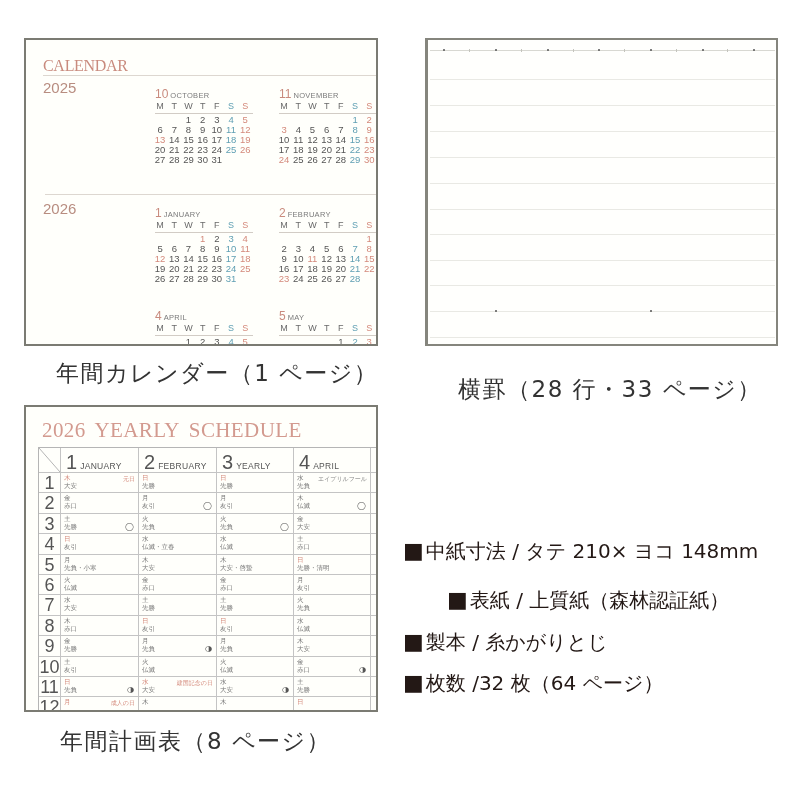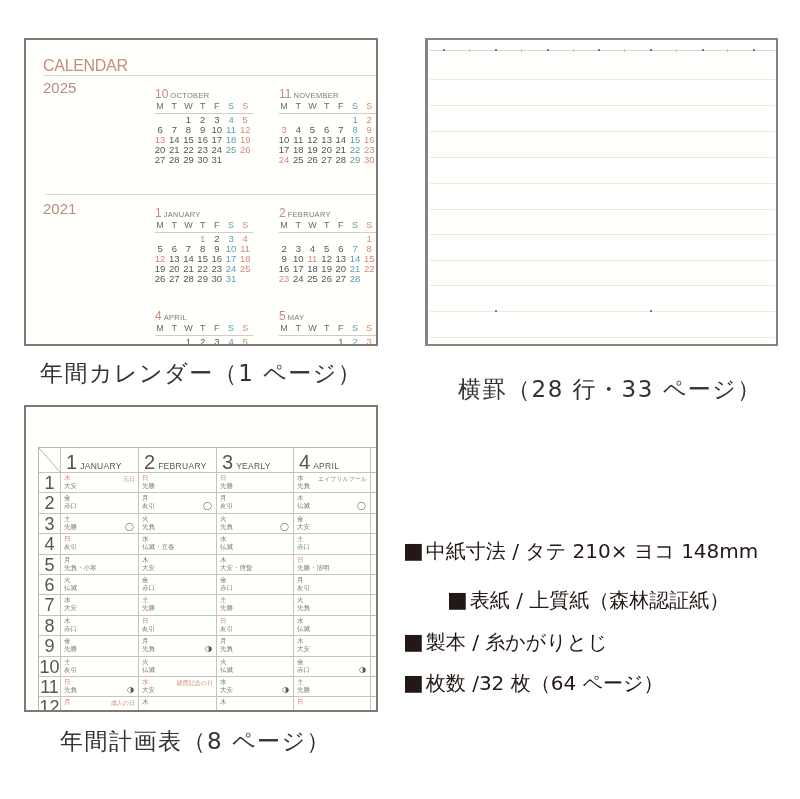--- a/index.html
+++ b/index.html
@@ -3,21 +3,21 @@
 <meta charset="utf-8">
 <style>
 :root{--accent:#c98b7e;--title-rose:#d39a8f;--year:#b88d80;--saturday:#5f9fb3;--sunday:#d4897b;--text:#555555;--spec-text:#231815;--caption:#333333;}
 *{box-sizing:border-box;}
 html,body{margin:0;padding:0;}
 body{width:800px;height:799px;position:relative;overflow:hidden;background:#ffffff;font-family:"Liberation Sans",sans-serif;color:var(--text);}
 .panel{position:absolute;overflow:hidden;background:#fffffb;border:2px solid #7b7b73;}
 #cal-panel{left:24px;top:38px;width:354px;height:308px;}
 #ruled-panel{left:425px;top:38px;width:353px;height:308px;border-left-width:3px;background:#fffffd;border-color:#85857d;}
 #sched-panel{left:24px;top:405px;width:354px;height:307px;}
-.abs{position:absolute;}
+.abs{position:absolute;font-family:Liberation Serif, serif;}
 
 
 .cal-title{left:17px;top:18px;font-size:16px;line-height:16px;color:var(--accent);letter-spacing:-0.3px;white-space:nowrap;}
 .hrule{position:absolute;height:1px;background:#ddd7d0;right:0;}
 .year-label{position:absolute;left:17px;font-size:15px;line-height:15px;color:var(--year);text-align:center;}
 .month-block{position:absolute;width:104px;height:92px;}
 .mh{position:absolute;left:2px;top:0;height:14px;line-height:14px;white-space:nowrap;}
 .mnum{font-size:12px;color:var(--accent);}
 .mname{font-size:7.5px;color:#7a7a7a;letter-spacing:.3px;margin-left:2px;}
 .wd-row{position:absolute;left:0;top:14px;height:12px;display:flex;}
@@ -50,35 +50,35 @@
 .smnum{font-size:20px;color:#555;}
 .smname{font-size:8.5px;color:#555;letter-spacing:.3px;margin-left:3px;}
 .swd{position:absolute;left:3px;top:2px;font-size:6.5px;line-height:7px;color:#777;font-family:"DejaVu Sans",sans-serif;}
 .srk{position:absolute;left:3px;top:10px;font-size:6.5px;line-height:7px;color:#777;white-space:nowrap;font-family:"DejaVu Sans",sans-serif;}
 .sev{position:absolute;right:3px;top:2px;font-size:6px;line-height:7px;color:#888;white-space:nowrap;font-family:"DejaVu Sans",sans-serif;}
 .hol .swd,.hol .sev{color:var(--sunday);}
 .smoon{position:absolute;right:4px;top:8px;font-size:8px;line-height:9px;color:#555;font-family:"DejaVu Sans",sans-serif;}
 
 
 .caption{position:absolute;font-size:23px;line-height:26px;color:var(--caption);letter-spacing:1.5px;white-space:nowrap;font-family:"DejaVu Sans",sans-serif;}
-#cap-cal{left:40px;top:360px;}
+#cap-cal{left:56px;top:360px;}
 #cap-ruled{left:458px;top:376px;}
 #cap-sched{left:60px;top:728px;}
 .spec{position:absolute;left:403px;height:26px;line-height:26px;font-size:20px;color:var(--spec-text);white-space:nowrap;font-family:"DejaVu Sans",sans-serif;}
 .spec .bullet{font-size:22px;margin-right:2px;}
 </style>
 </head>
 <body>
 
 <div id="cal-panel" class="panel">
   <div class="abs cal-title">CALENDAR</div>
   <div class="hrule" style="left:17px;top:35px;"></div>
   <div class="year-label" style="top:40px;">2025</div>
   <div class="hrule" style="left:19px;top:154px;"></div>
-  <div class="year-label" style="top:161px;">2021</div>
+  <div class="year-label" style="top:161px;">2026</div>
   <div id="cal-months">
       <div class="month-block" style="left: 127px; top: 46px;">
         <div class="mh"><span class="mnum">10</span><span class="mname">OCTOBER</span></div>
         <div class="wd-row">
           <span class="wd-cell">M</span>
           <span class="wd-cell">T</span>
           <span class="wd-cell">W</span>
           <span class="wd-cell">T</span>
           <span class="wd-cell">F</span>
           <span class="wd-cell sat">S</span>
@@ -378,20 +378,21 @@
   <span class="rtick" style="left:145px;top:9px;"></span>
   <span class="rtick" style="left:196px;top:9px;"></span>
   <span class="rtick" style="left:248px;top:9px;"></span>
   <span class="rtick" style="left:299px;top:9px;"></span>
 
   <span class="rdot" style="left:67px;top:270px;"></span>
   <span class="rdot" style="left:222px;top:270px;"></span>
 </div>
 
 <div id="sched-panel" class="panel">
+  <div class="abs sched-title">2026 YEARLY SCHEDULE</div>
   <div id="schedule-table">
       <div class="srow shead">
         <div class="scell corner">
           <svg width="22" height="25">
             <line x1="0" y1="0" x2="21" y2="24" stroke="#b5b5b5" stroke-width="1"></line>
           </svg>
         </div>
         <div class="scell mcol c0"><span class="smnum">1</span><span class="smname">JANUARY</span></div>
         <div class="scell mcol c1"><span class="smnum">2</span><span class="smname">FEBRUARY</span></div>
         <div class="scell mcol c2"><span class="smnum">3</span><span class="smname">YEARLY</span></div>

